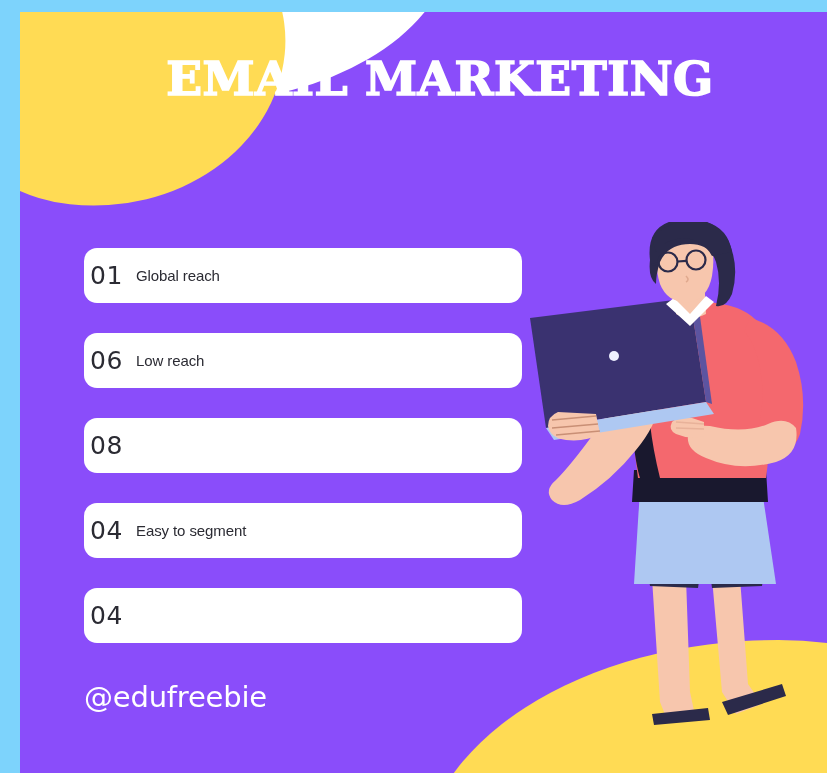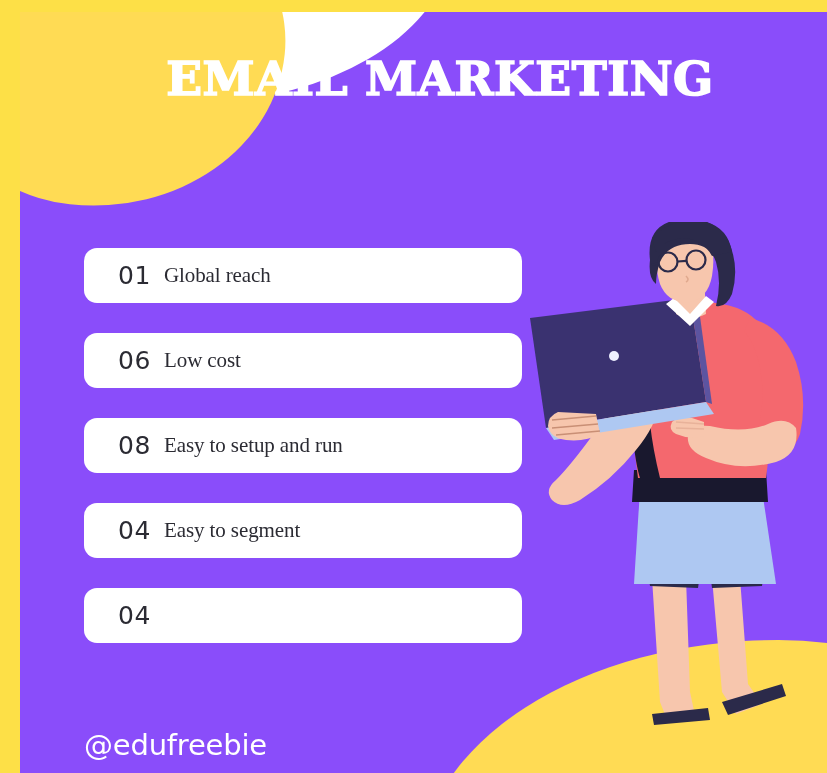--- a/index.html
+++ b/index.html
@@ -5,21 +5,21 @@
   * { margin:0; padding:0; box-sizing:border-box; }
   html, body {
     width:827px; height:773px;
     background:#ffffff;
     font-family:"Liberation Sans", sans-serif;
     overflow:hidden;
   }
   #poster {
     position:relative;
     width:827px; height:773px;
-    background:#fde047;
+    background:#7dd3fc;
     overflow:hidden;
   }
   
   .purple-bg {
     position:absolute;
     left:20px; top:12px;
     width:807px; height:761px;
     background:#8a4dfa;
     overflow:hidden;
   }
@@ -71,48 +71,47 @@
     left:64px; top:236px;
     width:438px;
   }
   .list-item {
     display:flex;
     align-items:center;
     height:55px;
     margin-bottom:30px;
     background:#ffffff;
     border-radius:13px;
-    padding-left:34px;
+    padding-left:6px;
   }
   .item-num {
     font-family:"DejaVu Sans", sans-serif;
     font-size:25px;
     font-weight:400;
     color:#2b2b33;
     letter-spacing:0.5px;
     min-width:46px;
   }
   .item-label {
-    font-family:Liberation Serif, serif;
-    font-size:21px;
+    font-family:Liberation Sans, sans-serif;
+    font-size:15px;
     font-weight:400;
     color:#2b2b33;
     letter-spacing:-0.1px;
     white-space:nowrap;
   }
   
   .handle {
     position:absolute;
     left:64px; top:668px;
     color:#ffffff;
     font-family:"DejaVu Sans", sans-serif;
     font-size:29px;
     font-weight:400;
     letter-spacing:-0.2px;
-    margin-top:48px;
   }
   
   .illustration {
     position:absolute;
     left:480px; top:210px;
     width:347px; height:563px;
   }
 </style>
 </head>
 <body>
@@ -131,26 +130,25 @@
 
     <div class="list">
 
       <div class="list-item">
         <span class="item-num">01</span>
         <span class="item-label">Global reach</span>
       </div>
 
       <div class="list-item">
         <span class="item-num">06</span>
-        <span class="item-label">Low cost</span>
+        <span class="item-label">Low reach</span>
       </div>
 
       <div class="list-item">
         <span class="item-num">08</span>
-        <span class="item-label">Easy to setup and run</span>
       </div>
 
       <div class="list-item">
         <span class="item-num">04</span>
         <span class="item-label">Easy to segment</span>
       </div>
 
       <div class="list-item">
         <span class="item-num">04</span>
       </div>

